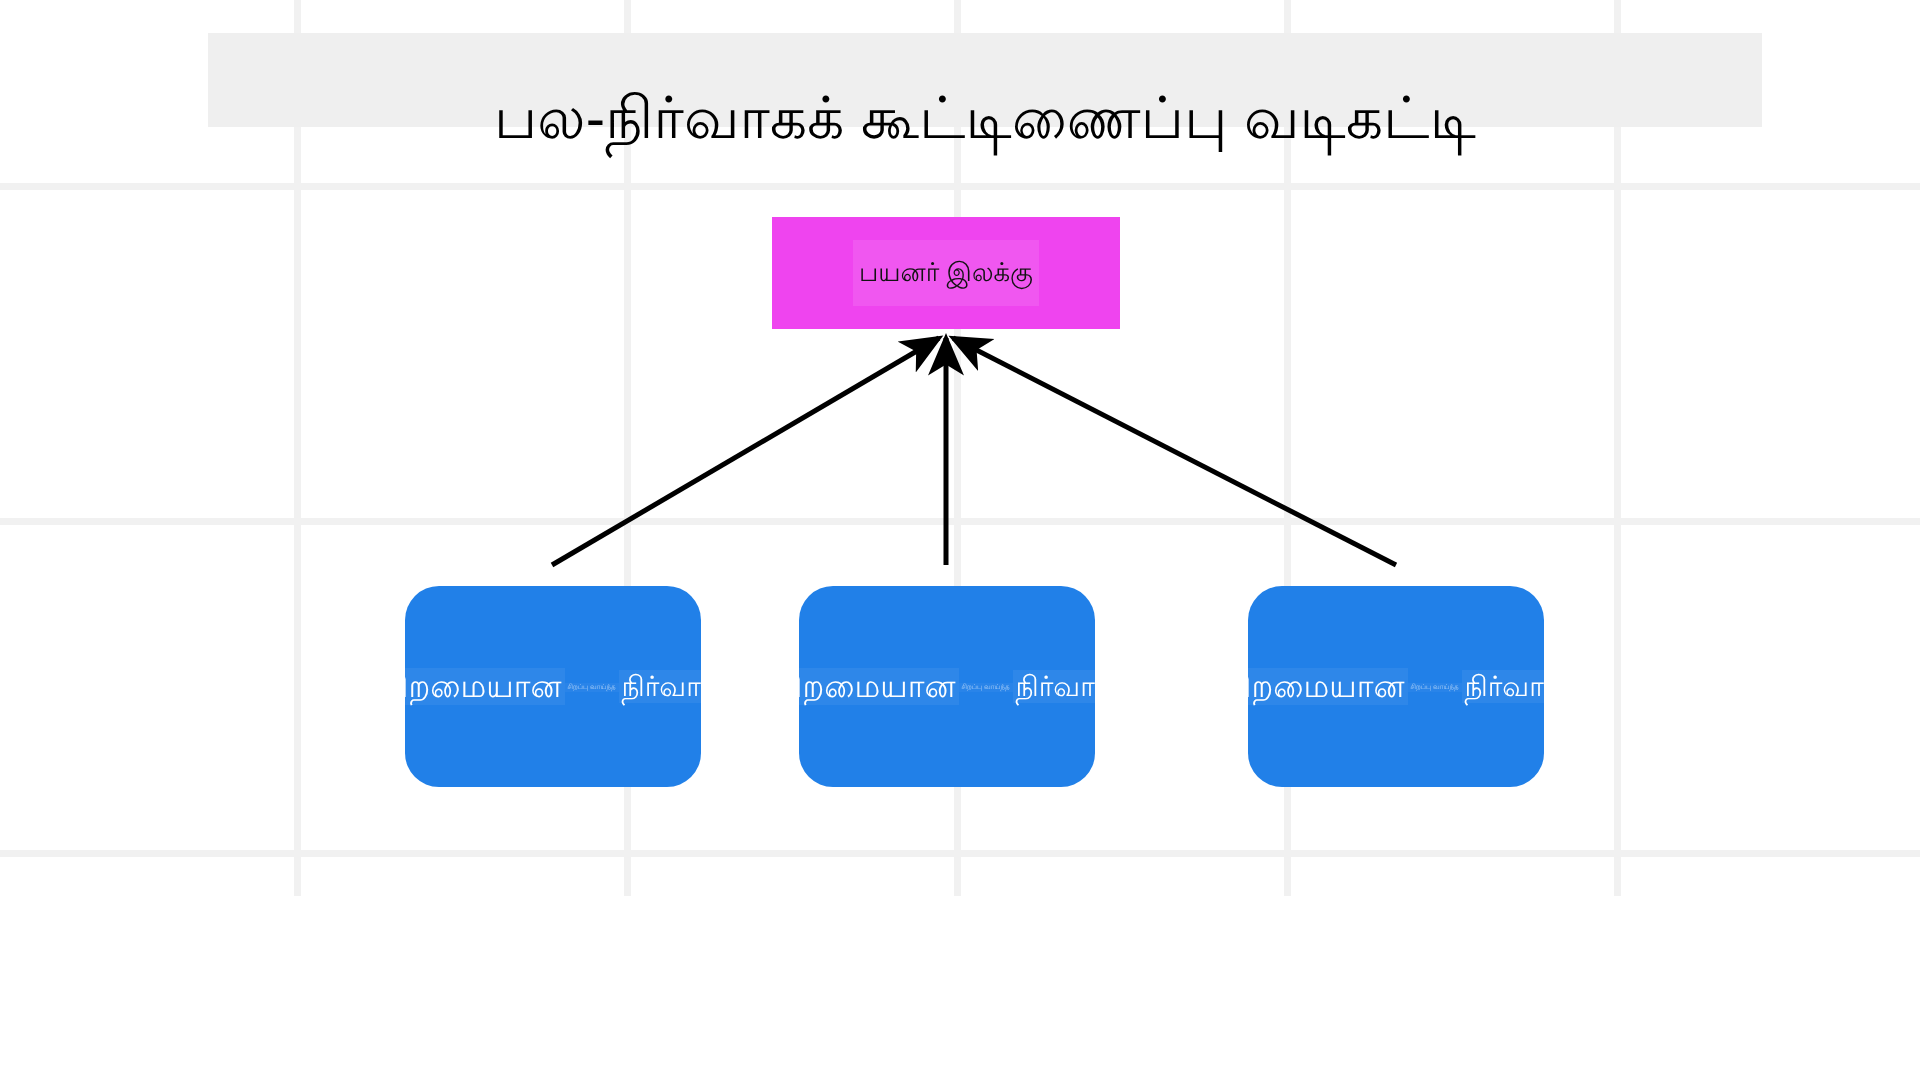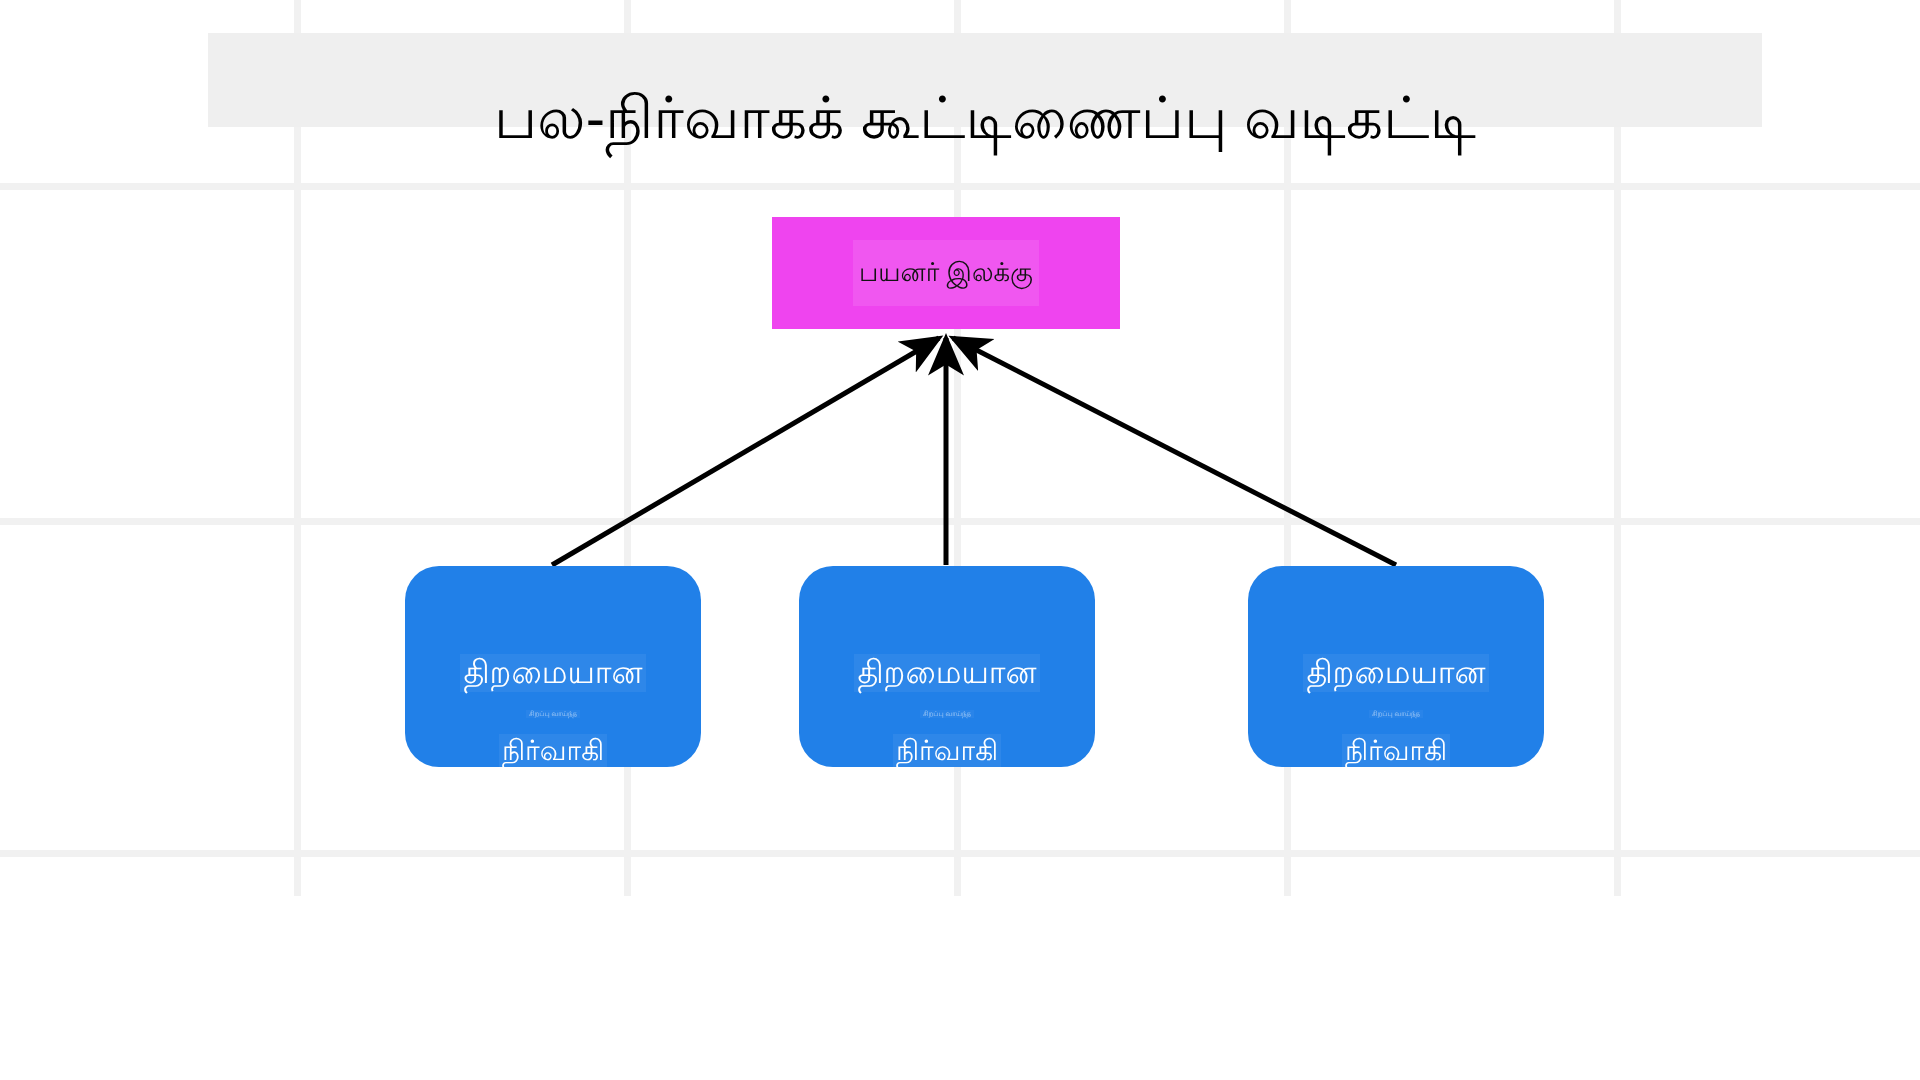--- a/index.html
+++ b/index.html
@@ -99,30 +99,29 @@
     line-height: 1.2;
     text-align: right;
     background: rgba(255,255,255,0.10);
     padding: 17px 6px;
     white-space: nowrap;
   }
 
   
   .agent-node {
     position: absolute;
-    top: 566px;
+    top: 586px;
     width: 296px;
     height: 201px;
     background: #2180e8;
     border-radius: 34px;
     z-index: 6;
     display: flex;
-    flex-direction: column;
-    align-items: center;
-    justify-content: flex-end;
+    align-items: center;
+    justify-content: center;
     padding: 0 10px;
     box-sizing: border-box;
   }
   #agent-node-1 { left: 405px; }
   #agent-node-2 { left: 799px; }
   #agent-node-3 { left: 1248px; }
 
   .agent-line-top {
     color: #ffffff;
     font-size: 32px;

